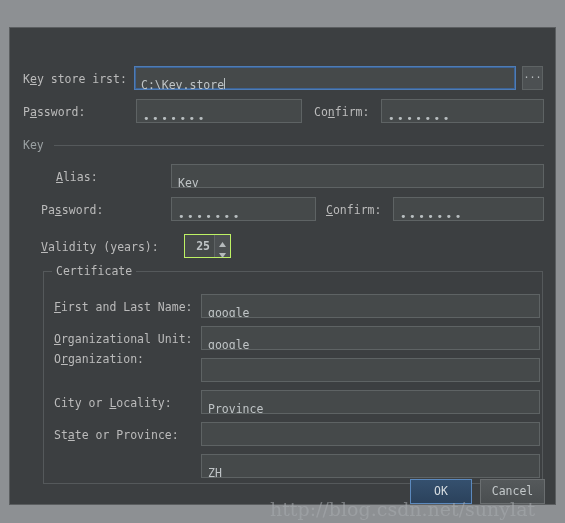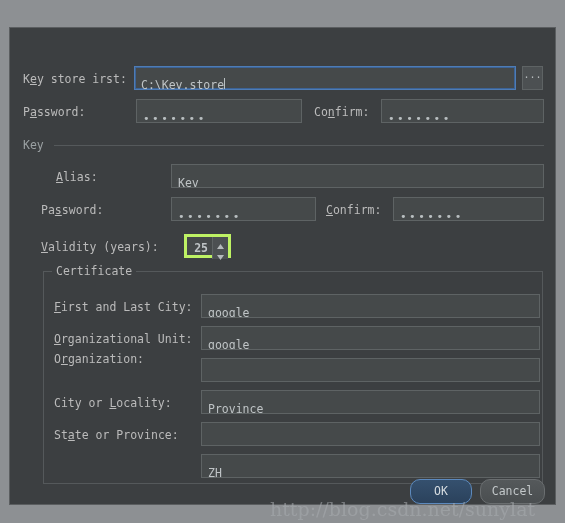--- a/index.html
+++ b/index.html
@@ -153,21 +153,21 @@
     font-size: 11.5px;
     color: #bbbbbb;
   }
 
   
   #validity-spinner {
     position: absolute;
     left: 174px; top: 206px;
     width: 47px; height: 24px;
     background: #45494a;
-    border: 3px solid #bef264;
+    border: 1px solid #bef264;
     box-sizing: border-box;
   }
   #validity-value {
     position: absolute;
     right: 20px; top: 0;
     line-height: 22px;
     font-family: "DejaVu Sans Mono", monospace;
     font-size: 11.5px;
     color: #bfc4c6;
     font-weight: bold;
@@ -190,21 +190,20 @@
   
   .dlgbutton {
     position: absolute;
     height: 25px;
     box-sizing: border-box;
     font-family: "DejaVu Sans Mono", monospace;
     font-size: 11.5px;
     text-align: center;
     line-height: 23px;
     cursor: pointer;
-    border-radius: 10px;
   }
   #ok-button {
     left: 410px; top: 479px;
     width: 62px;
     background: linear-gradient(#35506e, #2b425c);
     border: 1px solid #5c89bd;
     color: #d7dde1;
   }
   #cancel-button {
     left: 480px; top: 479px;
@@ -297,21 +296,21 @@
               <path d="M7.5 8 L11 3 L4 3 Z" fill="#b5babc"></path>
             </svg>
         </div>
       </div>
     </div>
 
     <div id="certificate-group"></div>
     <span id="certificate-title">Certificate</span>
 
     <span class="fieldlabel" style="left:44px; top:272px;">
-      <span></span><u>F</u><span>irst and Last City:</span>
+      <span></span><u>F</u><span>irst and Last Name:</span>
     </span>
     <div class="textfield" style="left:191px; top:266px; width:339px;">
       <span>google</span>
     </div>
 
     <span class="fieldlabel" style="left:44px; top:304px;">
       <span></span><u>O</u><span>rganizational Unit:</span>
     </span>
     <div class="textfield" style="left:191px; top:298px; width:339px;">
       <span>google</span>

